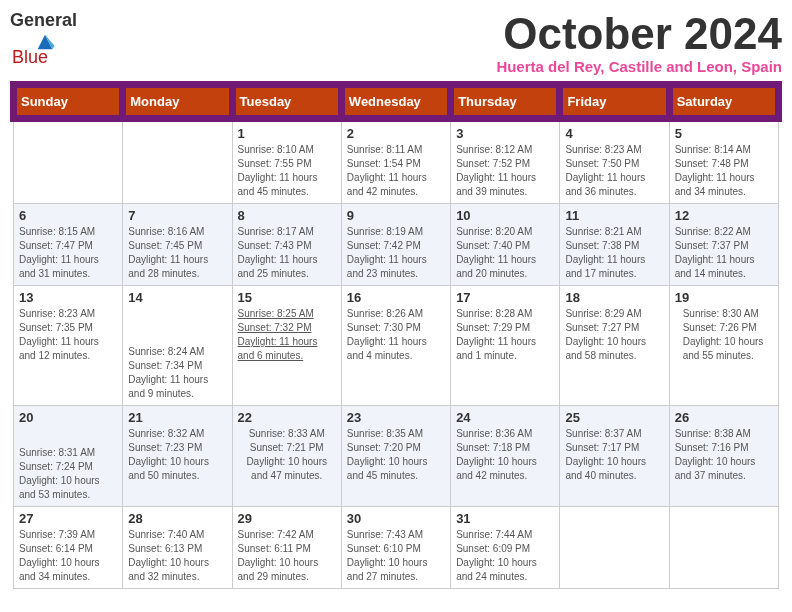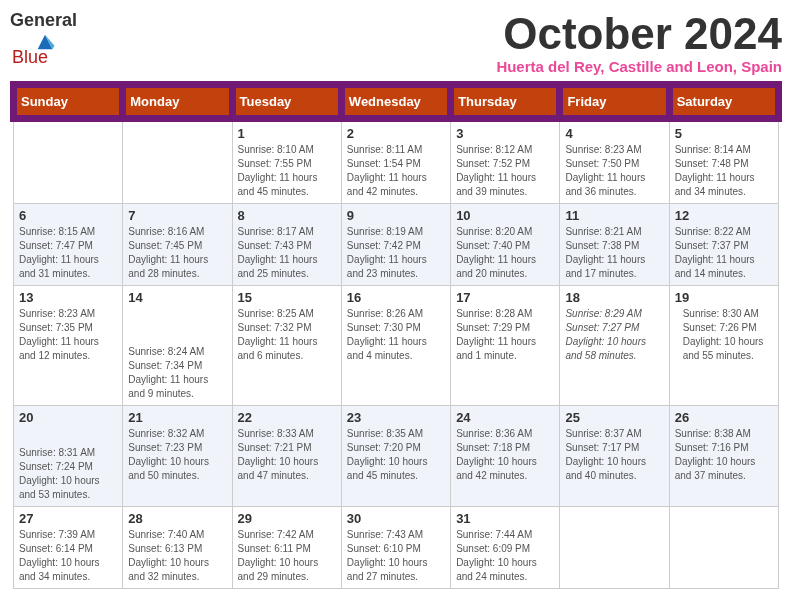--- a/index.html
+++ b/index.html
@@ -214,39 +214,39 @@
 Daylight: 11 hours and 12 minutes.</div>
         </td>
         <td>
           <span class="day-number">14</span>
           <div class="day-info" style="white-space: pre-line; margin-top: 40px;">Sunrise: 8:24 AM
 Sunset: 7:34 PM
 Daylight: 11 hours and 9 minutes.</div>
         </td>
         <td>
           <span class="day-number">15</span>
-          <div class="day-info" style="white-space: pre-line;">Sunrise: 8:25 AM
+          <div class="day-info" style="white-space: pre-line; text-decoration: underline;">Sunrise: 8:25 AM
 Sunset: 7:32 PM
 Daylight: 11 hours and 6 minutes.</div>
         </td>
         <td>
           <span class="day-number">16</span>
           <div class="day-info" style="white-space: pre-line;">Sunrise: 8:26 AM
 Sunset: 7:30 PM
 Daylight: 11 hours and 4 minutes.</div>
         </td>
         <td>
           <span class="day-number">17</span>
           <div class="day-info" style="white-space: pre-line;">Sunrise: 8:28 AM
 Sunset: 7:29 PM
 Daylight: 11 hours and 1 minute.</div>
         </td>
         <td>
           <span class="day-number">18</span>
-          <div class="day-info" style="white-space: pre-line; font-style: italic;">Sunrise: 8:29 AM
+          <div class="day-info" style="white-space: pre-line;">Sunrise: 8:29 AM
 Sunset: 7:27 PM
 Daylight: 10 hours and 58 minutes.</div>
         </td>
         <td>
           <span class="day-number">19</span>
           <div class="day-info" style="white-space: pre-line; margin-left: 8px;">Sunrise: 8:30 AM
 Sunset: 7:26 PM
 Daylight: 10 hours and 55 minutes.</div>
         </td>
       </tr>
@@ -258,21 +258,21 @@
 Daylight: 10 hours and 53 minutes.</div>
         </td>
         <td>
           <span class="day-number">21</span>
           <div class="day-info" style="white-space: pre-line;">Sunrise: 8:32 AM
 Sunset: 7:23 PM
 Daylight: 10 hours and 50 minutes.</div>
         </td>
         <td>
           <span class="day-number">22</span>
-          <div class="day-info" style="white-space: pre-line;">Sunrise: 8:33 AM
+          <div class="day-info" style="white-space: pre-line; text-align: center;">Sunrise: 8:33 AM
 Sunset: 7:21 PM
 Daylight: 10 hours and 47 minutes.</div>
         </td>
         <td>
           <span class="day-number">23</span>
           <div class="day-info" style="white-space: pre-line;">Sunrise: 8:35 AM
 Sunset: 7:20 PM
 Daylight: 10 hours and 45 minutes.</div>
         </td>
         <td>

